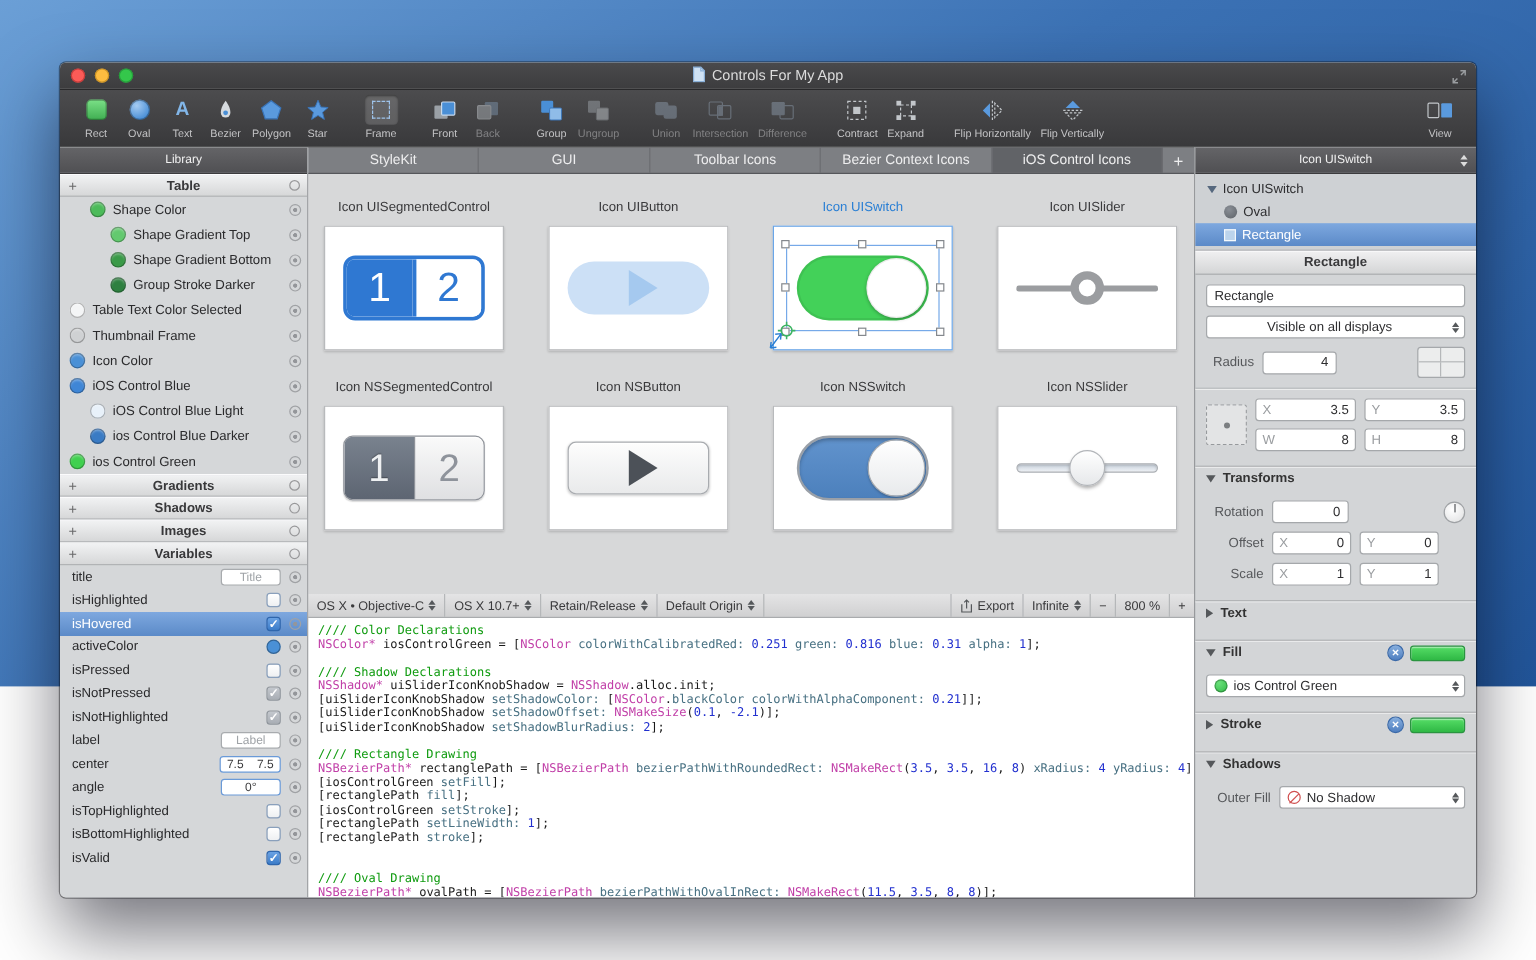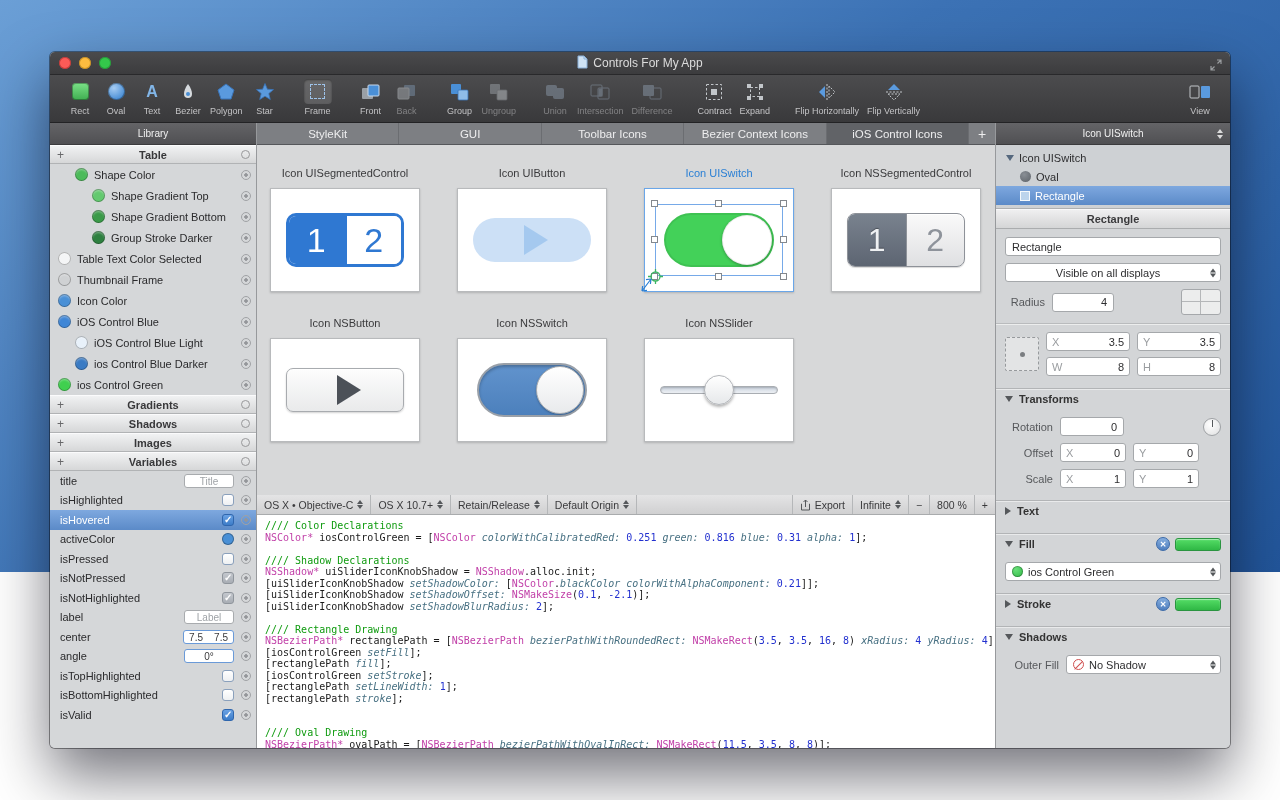--- a/index.html
+++ b/index.html
@@ -155,21 +155,21 @@
   .cb-right { margin-left:auto; display:flex; align-items:stretch; }
   .cb-right > div { border-left:1px solid #b5b7b9; }
   .updown { display:inline-flex; flex-direction:column; gap:1px; }
   .updown i { display:block; width:0; height:0; }
   .updown .tu { border-left:3px solid transparent; border-right:3px solid transparent; border-bottom:4px solid #55585b; }
   .updown .td { border-left:3px solid transparent; border-right:3px solid transparent; border-top:4px solid #55585b; }
 
   
   .code { flex:1; background:#fff; overflow:hidden; padding:5px 8px;
     font-family:"DejaVu Sans Mono", monospace; font-size:10px; line-height:11.5px; white-space:pre; }
-  .tok-c { color:#0f9b0f; } .tok-t { color:#c13fa8; } .tok-m { color:#477082;font-style:italic; }
+  .tok-c { color:#0f9b0f; } .tok-t { color:#c13fa8; } .tok-m { color:#477082; }
   .tok-n { color:#2230cf; } .tok-p { color:#1a1a1a; }
 
   
   .right-sidebar { flex:0 0 235px; background:#d3d5d7; border-left:1px solid #97999c;
     display:flex; flex-direction:column; font-size:11px; overflow:hidden; color:#2e2e30; }
   .outline { background:#ced1d4; border-bottom:1px solid #aeb0b2; padding:3px 0; }
   .out-row { height:19px; display:flex; align-items:center; gap:5px; }
   .out-row.sel { background:linear-gradient(#7ea8df,#5b8ac8); color:#fff; }
   .tri-dis { width:0; height:0; border-left:4px solid transparent; border-right:4px solid transparent;
     border-top:6px solid #56687e; }
@@ -639,20 +639,29 @@
                       <circle cx="7.5" cy="7.5" r="4.5" fill="none" stroke="#3db463" stroke-width="1.3"></circle>
                       <path d="M7.5 0 V3 M7.5 12 V15 M0 7.5 H3 M12 7.5 H15" stroke="#3db463" stroke-width="1.3"></path>
                     </svg></span>
       <span class="axis-arrows"><svg width="16" height="16" viewBox="0 0 16 16">
                       <path d="M12 1 L3 13 M3 13 l0.6 -5 M3 13 l5 -0.6 M12 1 l-5 0.6 M12 1 l-0.6 5" stroke="#2a7fd4" fill="none" stroke-width="1.2"></path>
                     </svg></span>
     </div>
               </div>
     </div>
             <div class="cell">
+      <div class="cell-label">Icon UISlider</div>
+      <div class="card">
+                <div class="uisl">
+                  <span class="track"></span>
+                  <span class="knob"></span>
+                </div>
+              </div>
+    </div>
+            <div class="cell">
       <div class="cell-label">Icon NSSegmentedControl</div>
       <div class="card">
                 <div class="nsseg">
                   <div class="nsseg-l">1</div>
                   <div class="nsseg-r">2</div>
                 </div>
               </div>
     </div>
             <div class="cell">
       <div class="cell-label">Icon NSButton</div>

